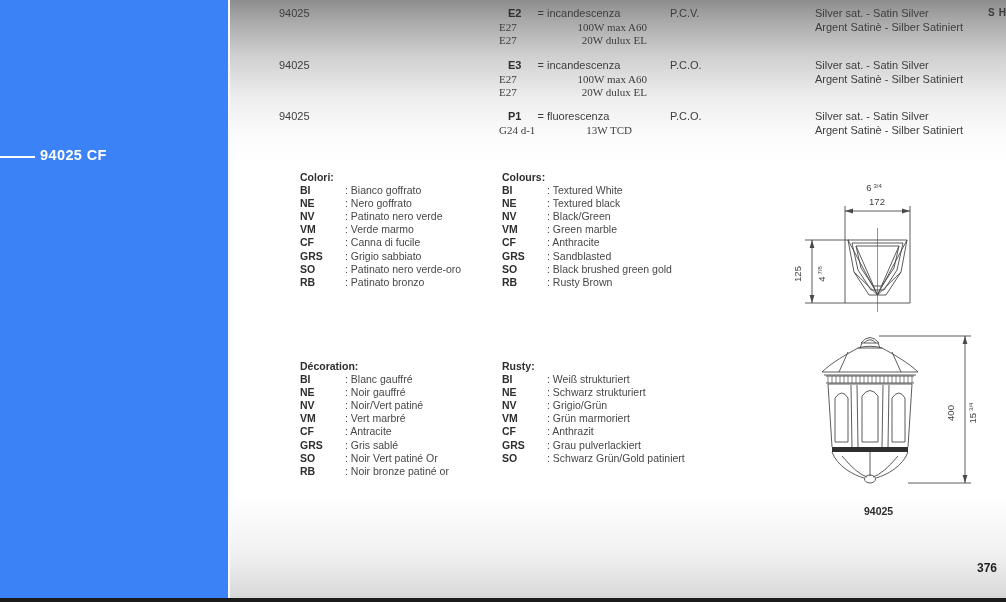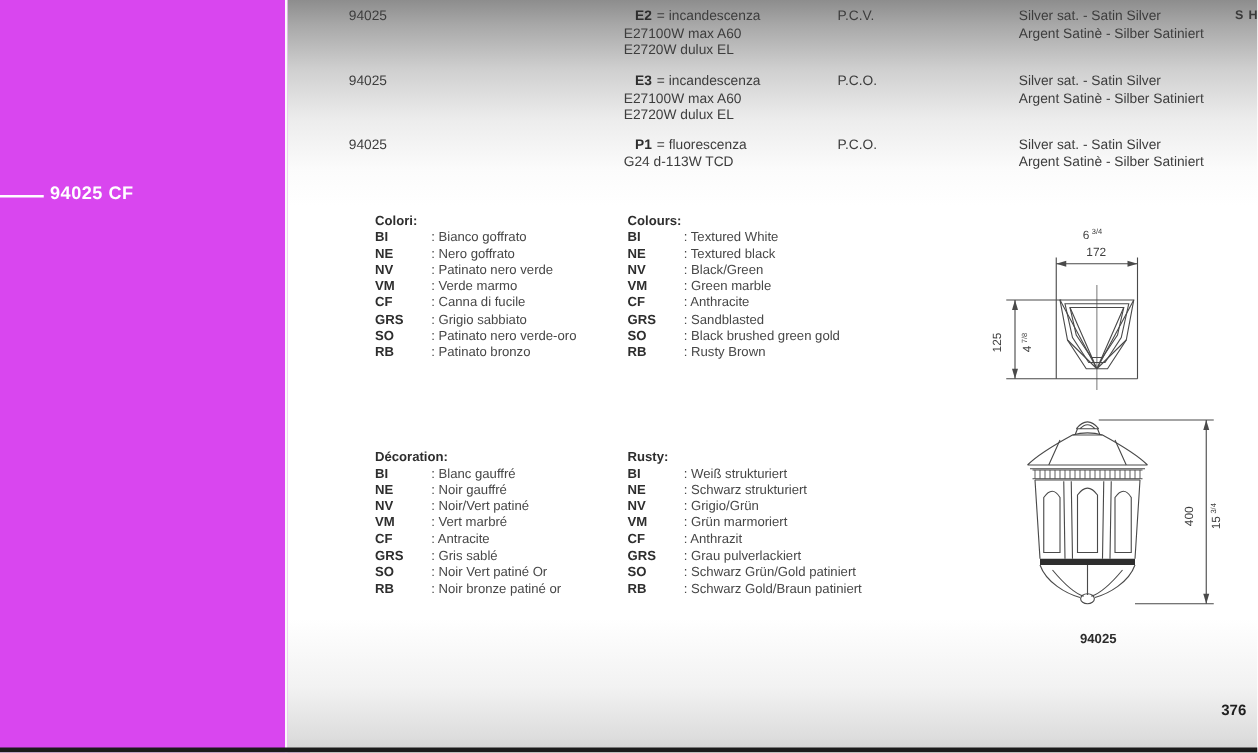--- a/index.html
+++ b/index.html
@@ -1,36 +1,36 @@
 <!DOCTYPE html>
 <html><head>
 <meta charset="utf-8">
 <style>
   html,body{margin:0;padding:0;}
   body{width:1006px;height:602px;position:relative;overflow:hidden;background:#fff;
        font-family:"Liberation Sans",sans-serif;}
   
-  .sidebar{position:absolute;left:0;top:0;width:248px;height:602px;background:#d946ef;text-align:center;}
+  .sidebar{position:absolute;left:0;top:0;width:248px;height:602px;background:#3b82f6;text-align:center;}
   .sidebar-line{position:absolute;left:0;top:156px;width:35px;height:2px;background:#fff;}
   .sidebar-label{position:absolute;left:40px;top:147px;color:#fff;font-weight:bold;
                  font-size:14.5px;letter-spacing:.4px;white-space:nowrap;}
   
   .content{position:absolute;left:228px;top:0;width:778px;height:602px;box-sizing:border-box;
            border-left:2px solid #fafafa;overflow:hidden;
            background:linear-gradient(180deg,#8d8d8d 0px,#a8a8a8 20px,#cfcfcf 55px,
              #ececec 95px,#fbfbfb 135px,#ffffff 165px,#ffffff 495px,#f2f2f2 550px,
              #ddd 590px,#d6d6d6 598px);}
   .bottom-edge{position:absolute;left:0;bottom:0;width:1006px;height:4px;background:#1b1b1b;z-index:9;}
   
   .spec-row{position:absolute;left:0;width:778px;height:44px;font-size:11px;color:#3d3d3d;}
   .sr-code{position:absolute;left:49px;top:0;}
   .sr-type{position:absolute;left:242px;top:0;white-space:nowrap;}
   .sr-type .tc{font-weight:bold;color:#2e2e2e;margin-left:36px;}
-  .sr-type .tr{margin-left:4px;}
-  .lamp-line{position:absolute;left:269px;width:148px;display:flex;white-space:nowrap;}
+  .sr-type .tr{margin-left:16px;}
+  .lamp-line{position:absolute;left:269px;width:148px;display:flex;justify-content:space-between;white-space:nowrap;font-family:Liberation Serif, serif;}
   .lamp-line.l1{top:13.5px;} .lamp-line.l2{top:27px;}
   .sr-mat{position:absolute;left:440px;top:0;}
   .sr-finish{position:absolute;left:585px;top:0;line-height:13.5px;white-space:nowrap;}
   .corner-badge{position:absolute;top:7px;right:-4px;font-weight:bold;font-size:10px;
                 letter-spacing:4px;color:#3a3a3a;white-space:nowrap;}
   
   .cs{position:absolute;font-size:10.5px;color:#474747;line-height:13.1px;white-space:nowrap;margin-left:20px;}
   .cs-h{font-weight:bold;color:#2e2e2e;}
   .cs-code{display:inline-block;width:45px;font-weight:bold;color:#2e2e2e;}
   
@@ -146,21 +146,20 @@
 
   <div class="cs" style="left:252px;top:360px">
     <div class="cs-h">Rusty:</div>
     <div><span class="cs-code">BI</span><span>: Weiß strukturiert</span></div>
     <div><span class="cs-code">NE</span><span>: Schwarz strukturiert</span></div>
     <div><span class="cs-code">NV</span><span>: Grigio/Grün</span></div>
     <div><span class="cs-code">VM</span><span>: Grün marmoriert</span></div>
     <div><span class="cs-code">CF</span><span>: Anthrazit</span></div>
     <div><span class="cs-code">GRS</span><span>: Grau pulverlackiert</span></div>
     <div><span class="cs-code">SO</span><span>: Schwarz Grün/Gold patiniert</span></div>
-    <div><span class="cs-code">RB</span><span>: Schwarz Gold/Braun patiniert</span></div>
   </div>
 
   <svg class="plan" width="160" height="140" viewBox="0 0 160 140">
     <g stroke="#4a4a4a" stroke-width="0.9" fill="none">
       <path d="M53,28 V125 M118,28 V125 M53,125 H118"></path>
       <line x1="53" y1="33" x2="118" y2="33"></line>
       <line x1="20" y1="62" x2="20" y2="125"></line>
       <path d="M13,62 H57 M13,125 H53"></path>
       <path d="M56,62 L115,62 L109,94 L94,117 L77,117 L62,94 Z"></path>
       <path d="M60,65 L111,65 L105,92 L92,112 L79,112 L66,92 Z"></path>

